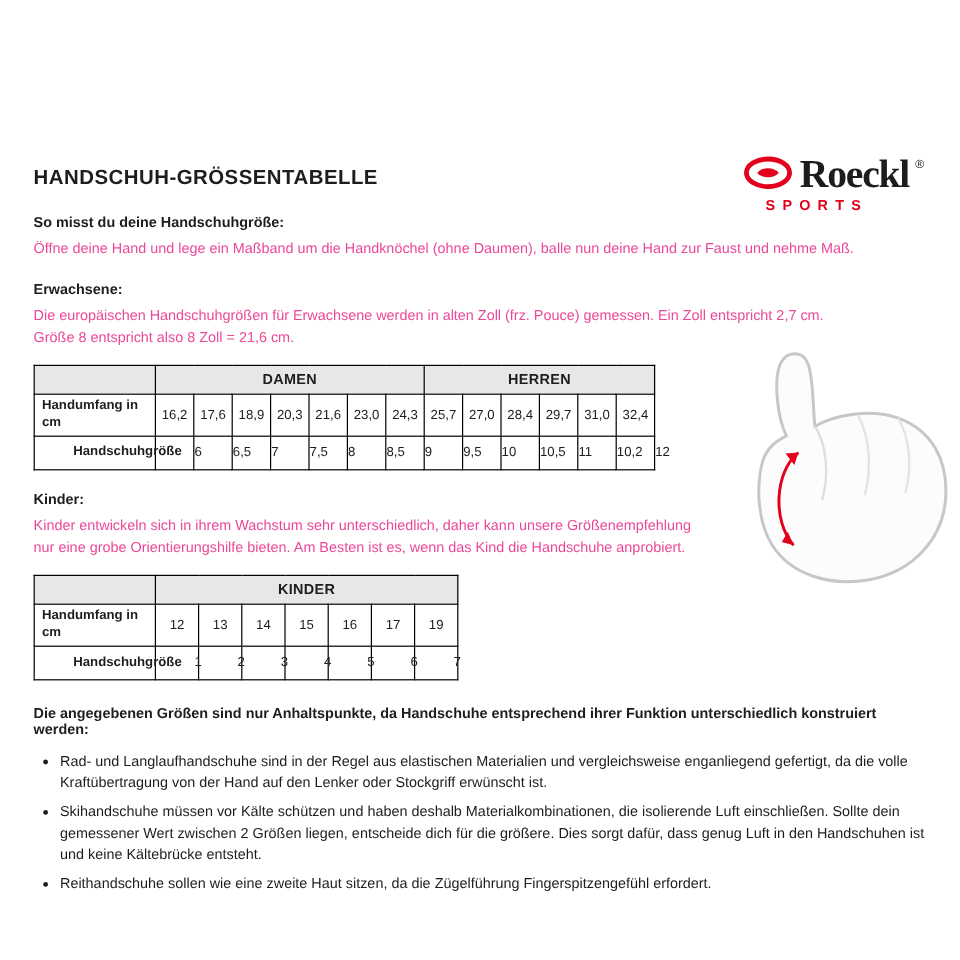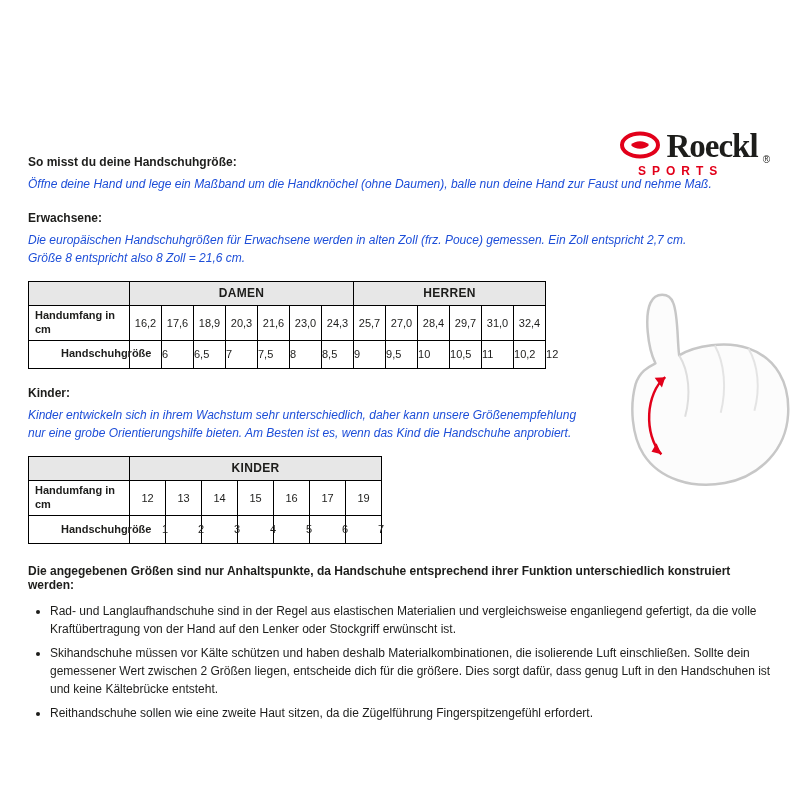--- a/index.html
+++ b/index.html
@@ -7,27 +7,27 @@
   .page {
     position:relative; width:800px; height:800px; background:#ffffff;
     font-family:"Liberation Sans", sans-serif; color:#1d1d1b; overflow:hidden;
   }
   .content { position:absolute; left:28px; top:138px; width:746px; }
 
   h1.page-title { font-size:17px; font-weight:700; letter-spacing:0.4px; color:#1d1d1b; margin-bottom:20px; }
 
   
   .logo { position:absolute; top:130px; right:30px; width:180px; }
-  .logo-main { display:flex; align-items:flex-end; justify-content:flex-end; gap:5px; }
+  .logo-main { display:flex; align-items:flex-start; justify-content:flex-end; gap:5px; }
   .brand { font-family:"Liberation Serif", serif; font-weight:700; font-size:33px; letter-spacing:-1px; color:#1d1d1b; line-height:1; }
   .reg { font-size:10px; vertical-align:top; color:#1d1d1b; font-weight:400; position:relative; top:2px; }
   .sports { color:#e2001a; font-weight:700; font-size:12px; letter-spacing:6px; margin-top:1px; padding-left:48px; }
 
   .sec-heading { font-size:12px; font-weight:700; margin-top:17px; margin-bottom:6px; }
-  .para { font-size:12px; line-height:1.55; color:#1d4ed8;font-style:italic; }
+  .para { font-size:12px; line-height:1.55; color:#ec4899; }
   .para div { display:block; }
 
   table { border-collapse:collapse; margin-top:13px; table-layout:fixed; }
   th, td { border:1px solid #000; font-size:11px; color:#1d1d1b; background:#fff; }
   tr.group-row td { background:#e7e7e7; font-weight:700; text-align:center; height:24px; font-size:12px; letter-spacing:0.3px; }
   td.label-cell { font-weight:700; text-align:left; padding:3px 6px; line-height:1.25; }
   td.value-cell { text-align:center; }
   table.adult-table { width:517px;border-radius:27px; }
   table.adult-table col.lab { width:101px; }
   table.adult-table col.val { width:32px; }
@@ -71,20 +71,21 @@
       <path d="M84,70 C94,86 96,110 90,132" fill="none" stroke="#dedede" stroke-width="2"></path>
       <path d="M120,60 C130,78 132,104 126,128" fill="none" stroke="#e4e4e4" stroke-width="2"></path>
       <path d="M154,63 C164,80 166,104 160,126" fill="none" stroke="#e4e4e4" stroke-width="2"></path>
       <path d="M70,92 C50,108 48,150 66,170" fill="none" stroke="#e2001a" stroke-width="2.5"></path>
       <polygon points="70,92 60,96 70,103" fill="#e2001a" transform="rotate(18 70 92)"></polygon>
       <polygon points="66,170 57,165 64,158" fill="#e2001a" transform="rotate(-14 66 170)"></polygon>
     </svg>
   </div>
 
   <div class="content">
+    <h1 class="page-title">HANDSCHUH-GRÖSSENTABELLE</h1>
 
     <div class="sec-heading">So misst du deine Handschuhgröße:</div>
     <div class="para">Öffne deine Hand und lege ein Maßband um die Handknöchel (ohne Daumen), balle nun deine Hand zur Faust und nehme Maß.</div>
 
     <div class="sec-heading">Erwachsene:</div>
     <div class="para">
       <div>Die europäischen Handschuhgrößen für Erwachsene werden in alten Zoll (frz. Pouce) gemessen. Ein Zoll entspricht 2,7 cm.</div>
       <div>Größe 8 entspricht also 8 Zoll = 21,6 cm.</div>
     </div>
 

